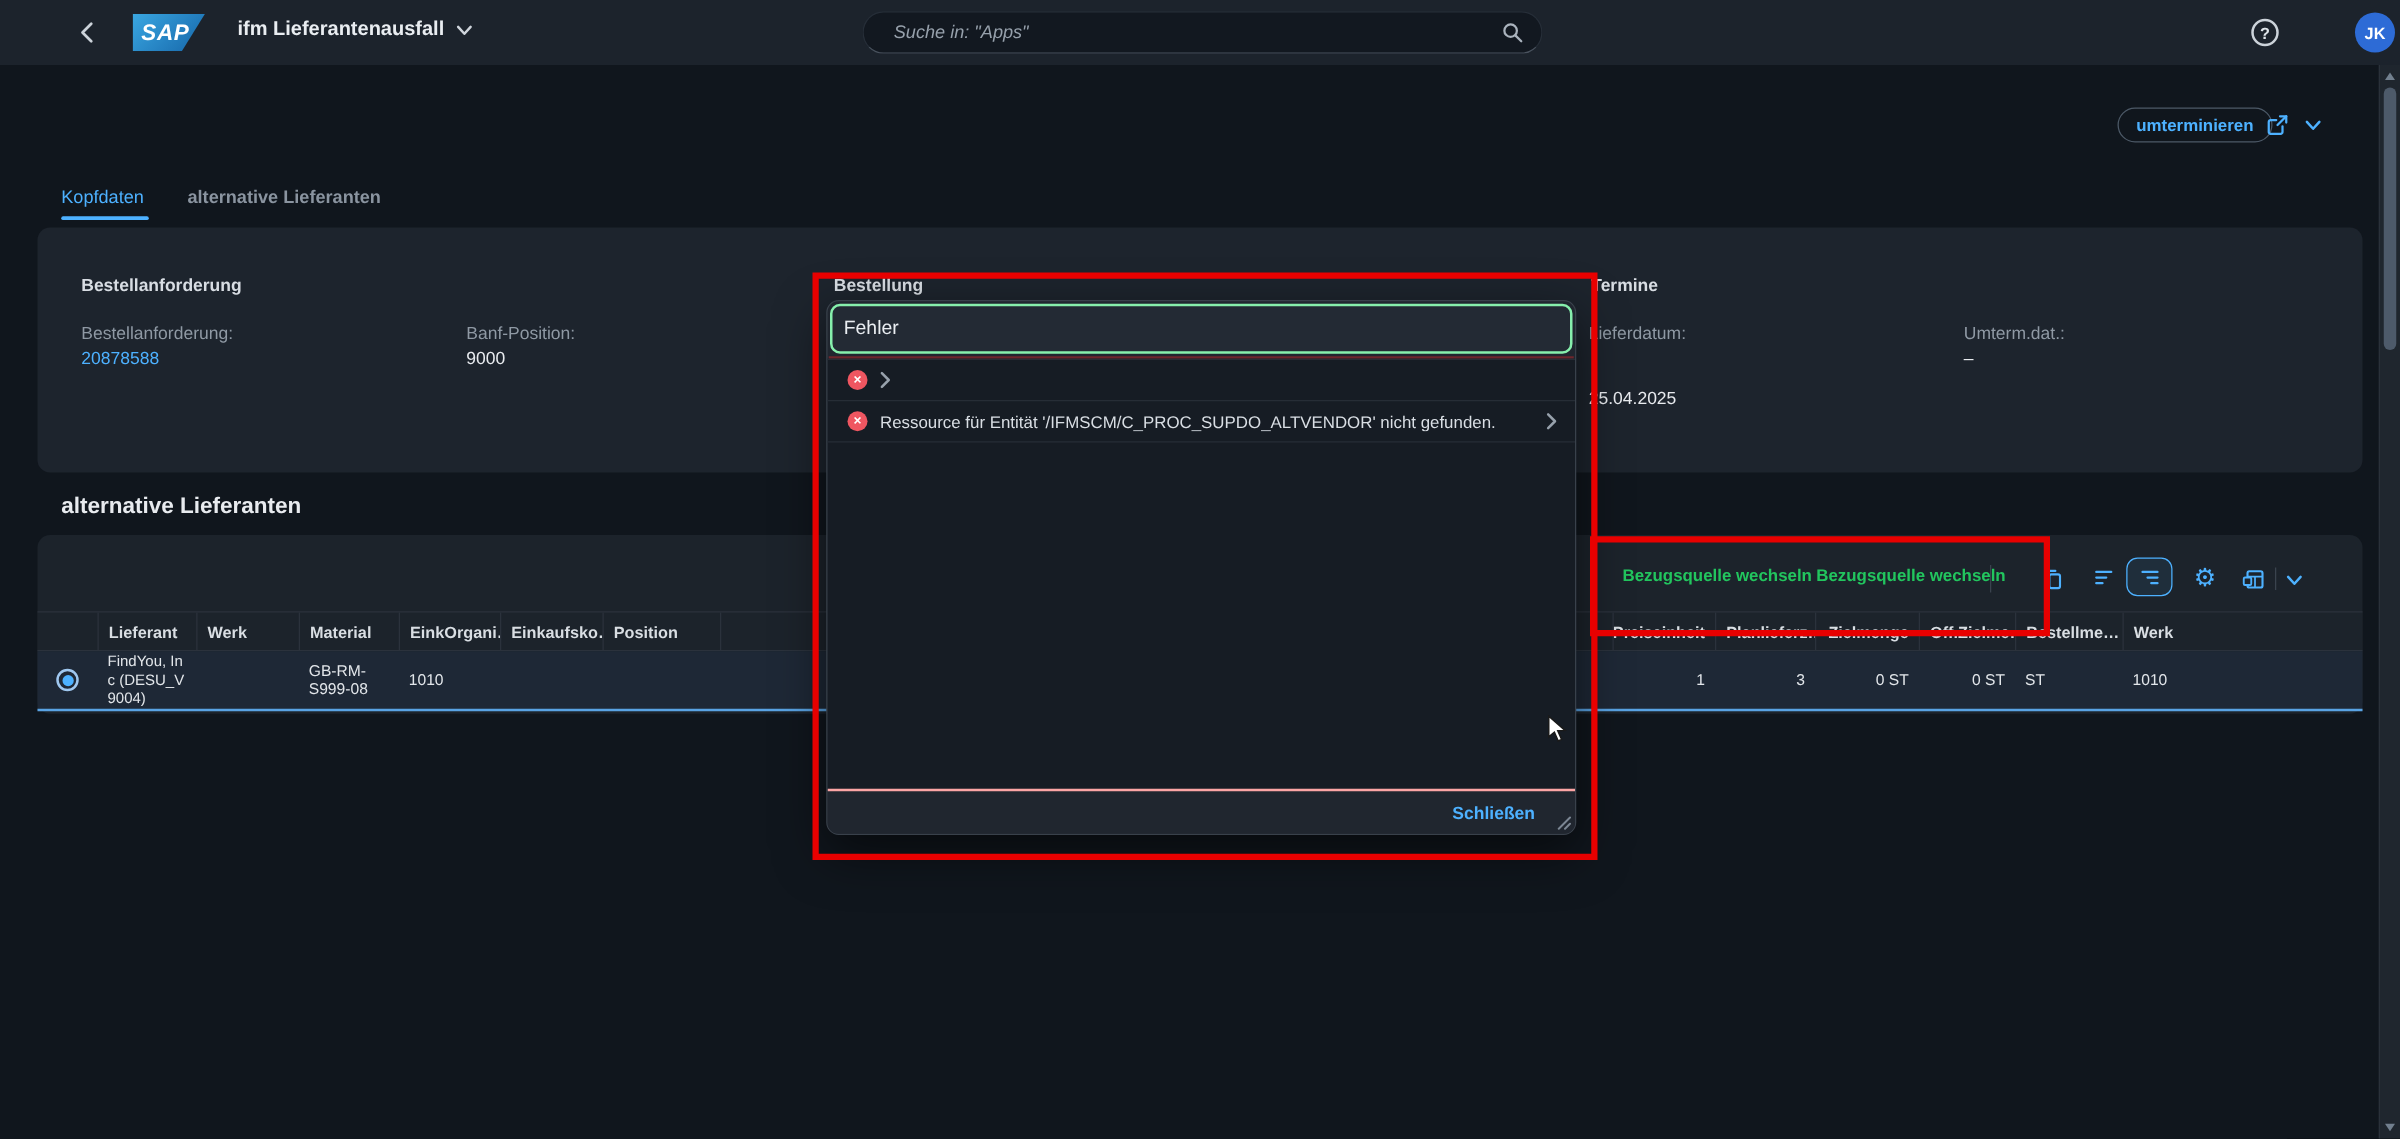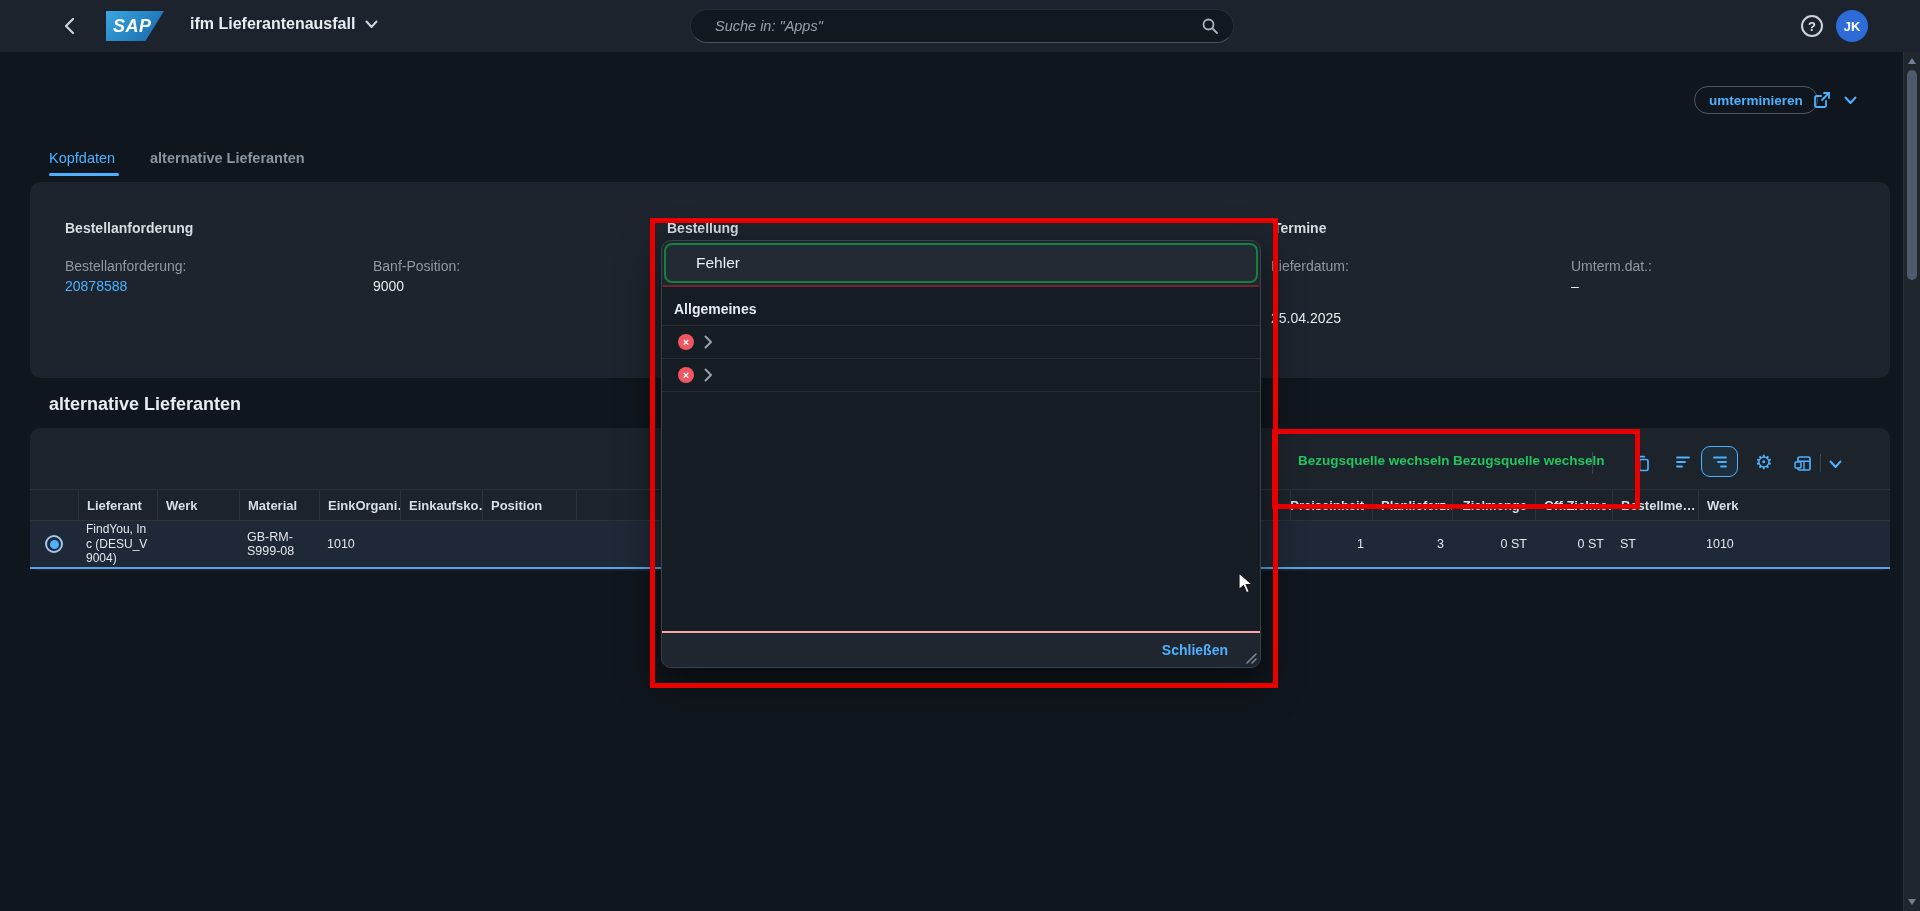--- a/index.html
+++ b/index.html
@@ -60,22 +60,22 @@
   .td{display:flex;align-items:center;font-size:12.5px;color:#e2e6ea;box-sizing:border-box;
       padding:0 8px;line-height:14.5px;overflow:hidden;}
   .r{justify-content:flex-end;text-align:center;}
   .radio{width:18px;height:18px;border-radius:50%;border:2px solid #9fc7ef;box-sizing:border-box;
          display:flex;align-items:center;justify-content:center;}
   .radio .dot{width:9px;height:9px;border-radius:50%;background:#4db1ff;}
   
   .dialog{position:absolute;left:661px;top:240px;width:600px;height:428px;background:#20262f;
           border:1px solid #39414b;border-radius:10px;box-sizing:border-box;z-index:30;
           box-shadow:0 14px 40px rgba(0,0,0,.55);display:flex;flex-direction:column;overflow:hidden;}
-  .dlg-header{margin:2px;height:40px;border:2px solid #15803d;border-radius:8px;background:#232a34;
-              display:flex;align-items:center;padding-left:30px;box-sizing:border-box;
+  .dlg-header{margin:2px;height:40px;border:2px solid #86efac;border-radius:8px;background:#232a34;
+              display:flex;align-items:center;padding-left:9px;box-sizing:border-box;
               font-size:15.5px;color:#eaeef2;}
   .dlg-redline{height:2px;background:#6e262c;margin:0 1px;}
   .dlg-content{flex:1;background:#161c24;display:flex;flex-direction:column;}
   .dlg-group{padding:14px 0 8px 12px;font-size:14px;font-weight:700;color:#e6eaee;}
   .hline{height:1px;background:#262d36;}
   .msg-row{height:32px;display:flex;align-items:center;padding:0 14px 0 16px;gap:10px;
            border-bottom:1px solid #262d36;cursor:pointer;}
   .err-ic{width:16px;height:16px;border-radius:50%;background:#ef5661;color:#fff;font-size:11px;
           font-weight:700;display:flex;align-items:center;justify-content:center;flex:0 0 16px;}
   .msg-txt{flex:1;font-size:13.5px;color:#d9dee4;white-space:nowrap;overflow:hidden;}
@@ -117,21 +117,21 @@
     <div class="search">
       <input type="text" value="" placeholder="Suche in: &quot;Apps&quot;" style="">
       <svg width="18" height="18" viewBox="0 0 18 18">
         <circle cx="7.5" cy="7.5" r="5" fill="none" stroke="#aab3bd" stroke-width="1.8"></circle>
         <line x1="11.5" y1="11.5" x2="16" y2="16" stroke="#aab3bd" stroke-width="1.8" stroke-linecap="round"></line>
       </svg>
     </div>
     <div class="help-circle">
       <span>?</span>
     </div>
-    <div class="avatar" style="background:#2d6bd6;">
+    <div class="avatar" style="background:#2d6bd6;margin-left:48px;">
       <span>JK</span>
     </div>
   </div>
 
   <button class="pill-btn">umterminieren</button>
   <div class="abs iconbtn" style="left:1810px;top:88px;width:24px;height:24px;">
     <svg width="20" height="20" viewBox="0 0 20 20">
       <path d="M14 11v4.5a1.5 1.5 0 0 1-1.5 1.5h-8A1.5 1.5 0 0 1 3 15.5v-8A1.5 1.5 0 0 1 4.5 6H9" fill="none" stroke="#4db1ff" stroke-width="1.8" stroke-linecap="round"></path>
       <polyline points="12,3 17,3 17,8" fill="none" stroke="#4db1ff" stroke-width="1.8" stroke-linecap="round" stroke-linejoin="round"></polyline>
       <line x1="17" y1="3" x2="10" y2="10" stroke="#4db1ff" stroke-width="1.8" stroke-linecap="round"></line>
@@ -239,34 +239,34 @@
     <div class="td" style="width:86px;">ST</div>
     <div class="td" style="width:192px;">1010</div>
   </div>
 
   <div class="dialog">
     <div class="dlg-header">
       <span>Fehler</span>
     </div>
     <div class="dlg-redline"></div>
     <div class="dlg-content">
-      <div class="dlg-group">Allgemeines</div>
       <div class="hline"></div>
       <div class="msg-row">
         <div class="err-ic">
             <span>×</span>
           </div>
         <svg width="9" height="14" viewBox="0 0 9 14">
           <polyline points="1.5,1.5 7,7 1.5,12.5" fill="none" stroke="#97a1ac" stroke-width="2" stroke-linecap="round" stroke-linejoin="round"></polyline>
         </svg>
       </div>
       <div class="msg-row">
         <div class="err-ic">
             <span>×</span>
           </div>
+        <div class="msg-txt">Ressource für Entität '/IFMSCM/C_PROC_SUPDO_ALTVENDOR' nicht gefunden.</div>
         <svg width="9" height="14" viewBox="0 0 9 14">
           <polyline points="1.5,1.5 7,7 1.5,12.5" fill="none" stroke="#97a1ac" stroke-width="2" stroke-linecap="round" stroke-linejoin="round"></polyline>
         </svg>
       </div>
     </div>
     <div class="dlg-footer">
       <button class="close-btn">Schließen</button>
       <svg width="14" height="14" viewBox="0 0 14 14" style="position:absolute;right:3px;bottom:3px;">
         <path d="M4 13 L13 4 M9 13 L13 9" stroke="#7b8693" stroke-width="1.6" stroke-linecap="round"></path>
       </svg>

